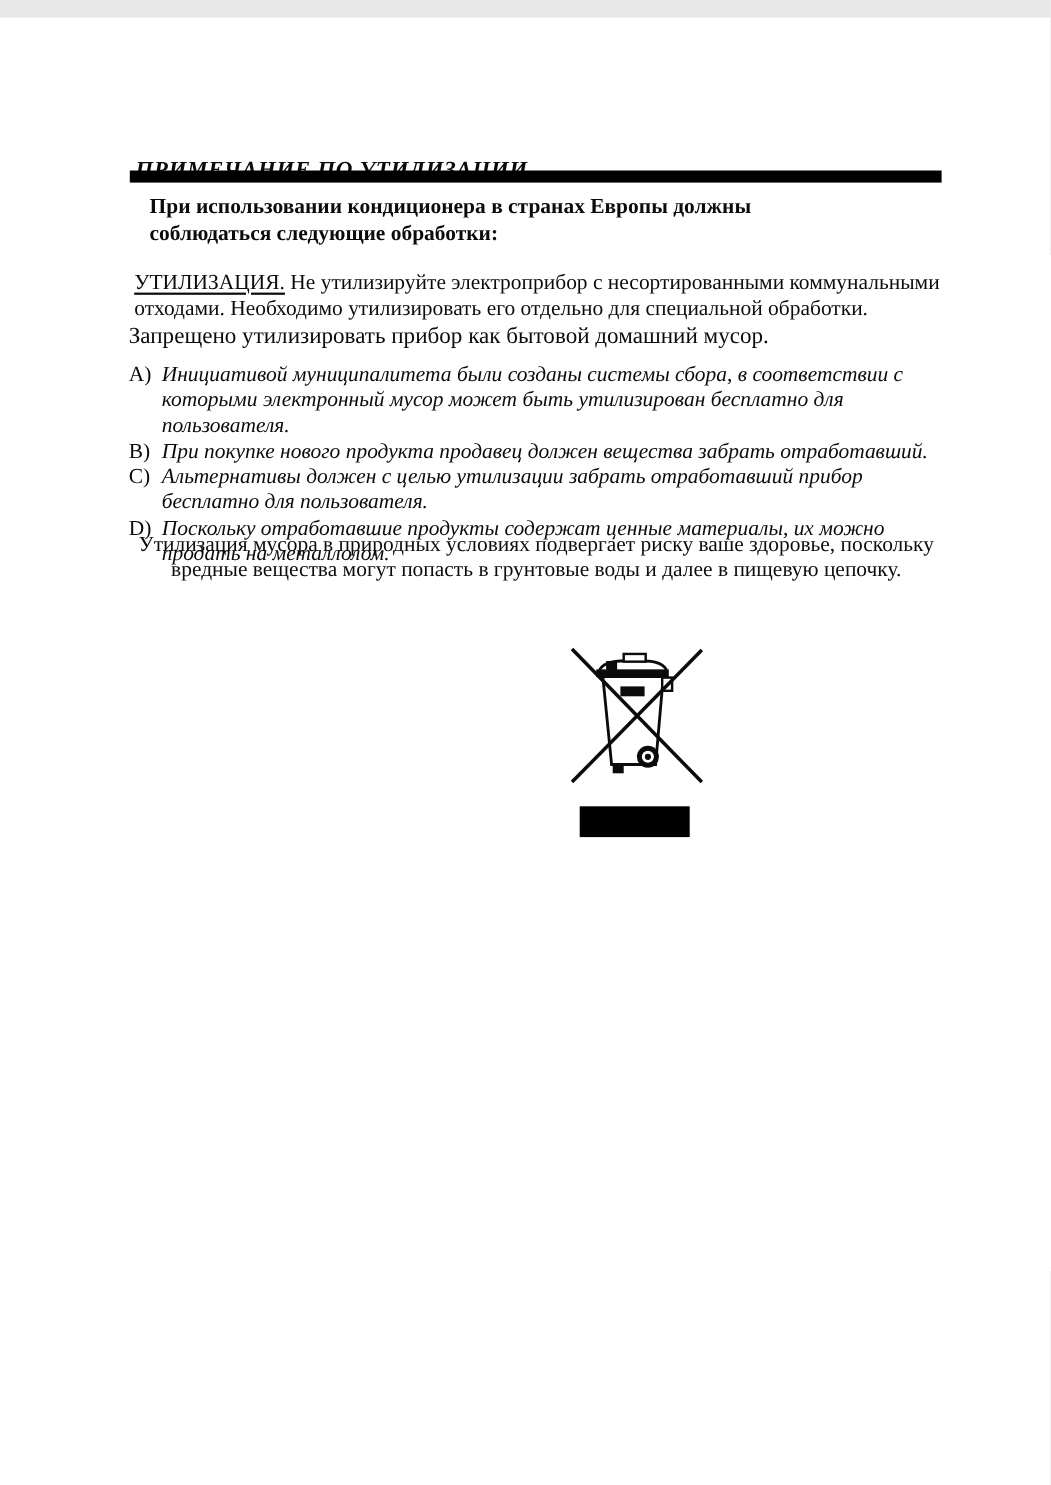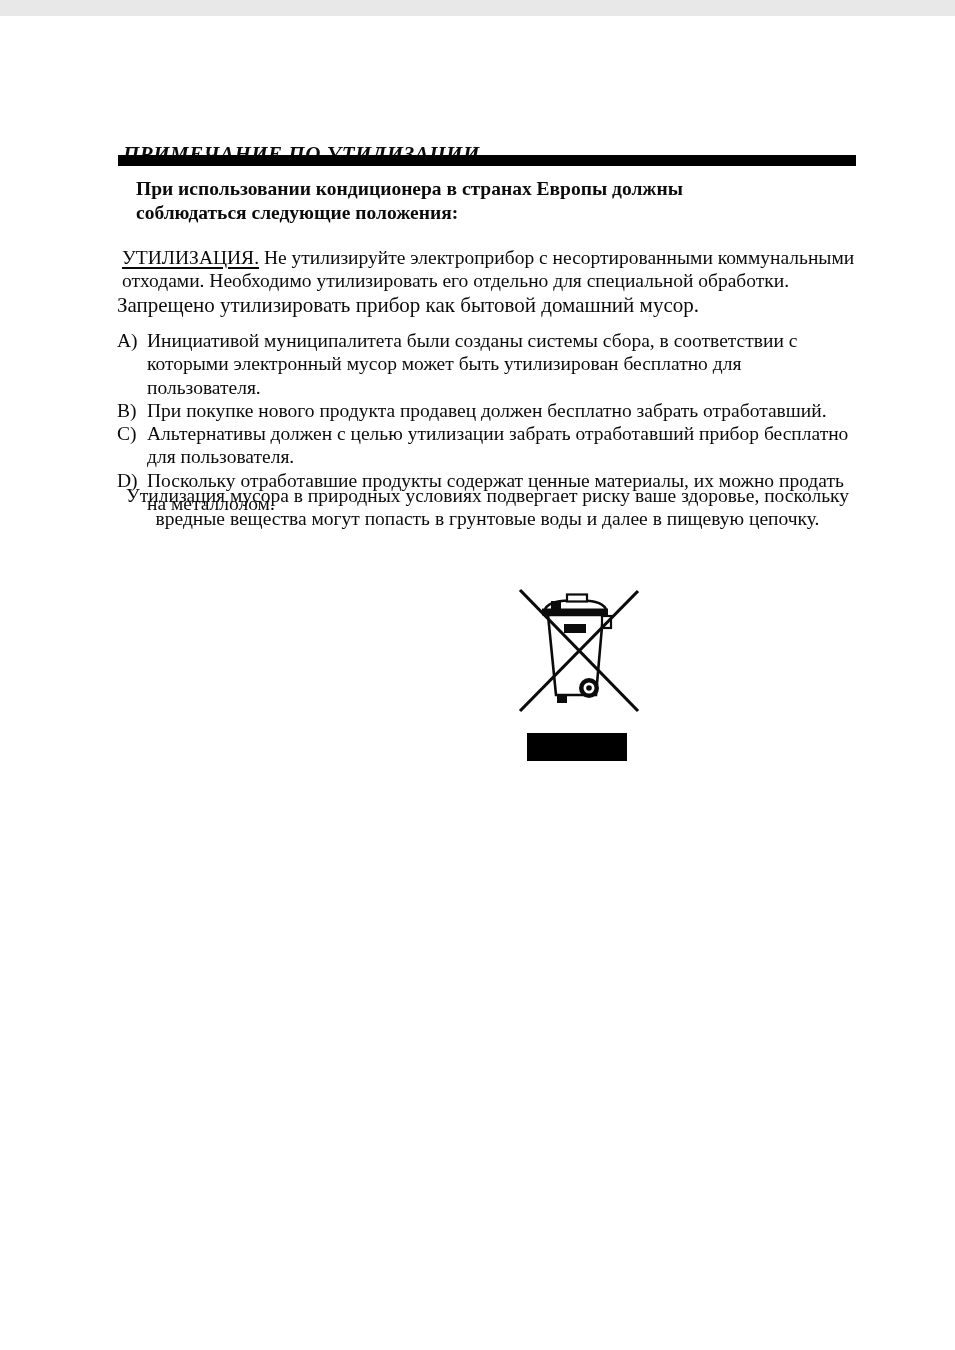--- a/index.html
+++ b/index.html
@@ -84,20 +84,21 @@
   }
   .alt-item {
     display: flex;
     align-items: flex-start;
   }
   .alt-item .marker {
     flex: 0 0 30px;
   }
   .alt-item .text {
     flex: 1 1 auto;
+    font-style: italic;
   }
   .warning {
     position: absolute;
     left: 117px;
     top: 468px;
     width: 741px;
     font-size: 19.5px;
     line-height: 23.3px;
     text-align: center;
   }
@@ -120,36 +121,36 @@
 </head>
 <body>
 
 <div class="page">
 
   <h1 class="section-title">ПРИМЕЧАНИЕ ПО УТИЛИЗАЦИИ</h1>
   <div class="title-rule"></div>
 
   <div class="intro">
     <div>При использовании кондиционера в странах Европы должны</div>
-    <div>соблюдаться следующие положения:</div>
+    <div>соблюдаться следующие обработки:</div>
   </div>
 
   <p class="disposal"><span class="term">УТИЛИЗАЦИЯ.</span> <span>Не утилизируйте электроприбор с несортированными коммунальными отходами. Необходимо утилизировать его отдельно для специальной обработки.</span></p>
 
   <div class="forbidden-line">Запрещено утилизировать прибор как бытовой домашний мусор.</div>
 
 
   <div class="alt-list">
     <div class="alt-item">
       <span class="marker">A)</span>
       <span class="text">Инициативой муниципалитета были созданы системы сбора, в соответствии с которыми электронный мусор может быть утилизирован бесплатно для пользователя.</span>
     </div>
     <div class="alt-item">
       <span class="marker">B)</span>
-      <span class="text">При покупке нового продукта продавец должен бесплатно забрать отработавший.</span>
+      <span class="text">При покупке нового продукта продавец должен вещества забрать отработавший.</span>
     </div>
     <div class="alt-item">
       <span class="marker">C)</span>
       <span class="text">Альтернативы должен с целью утилизации забрать отработавший прибор бесплатно для пользователя.</span>
     </div>
     <div class="alt-item">
       <span class="marker">D)</span>
       <span class="text">Поскольку отработавшие продукты содержат ценные материалы, их можно продать на металлолом.</span>
     </div>
   </div>

